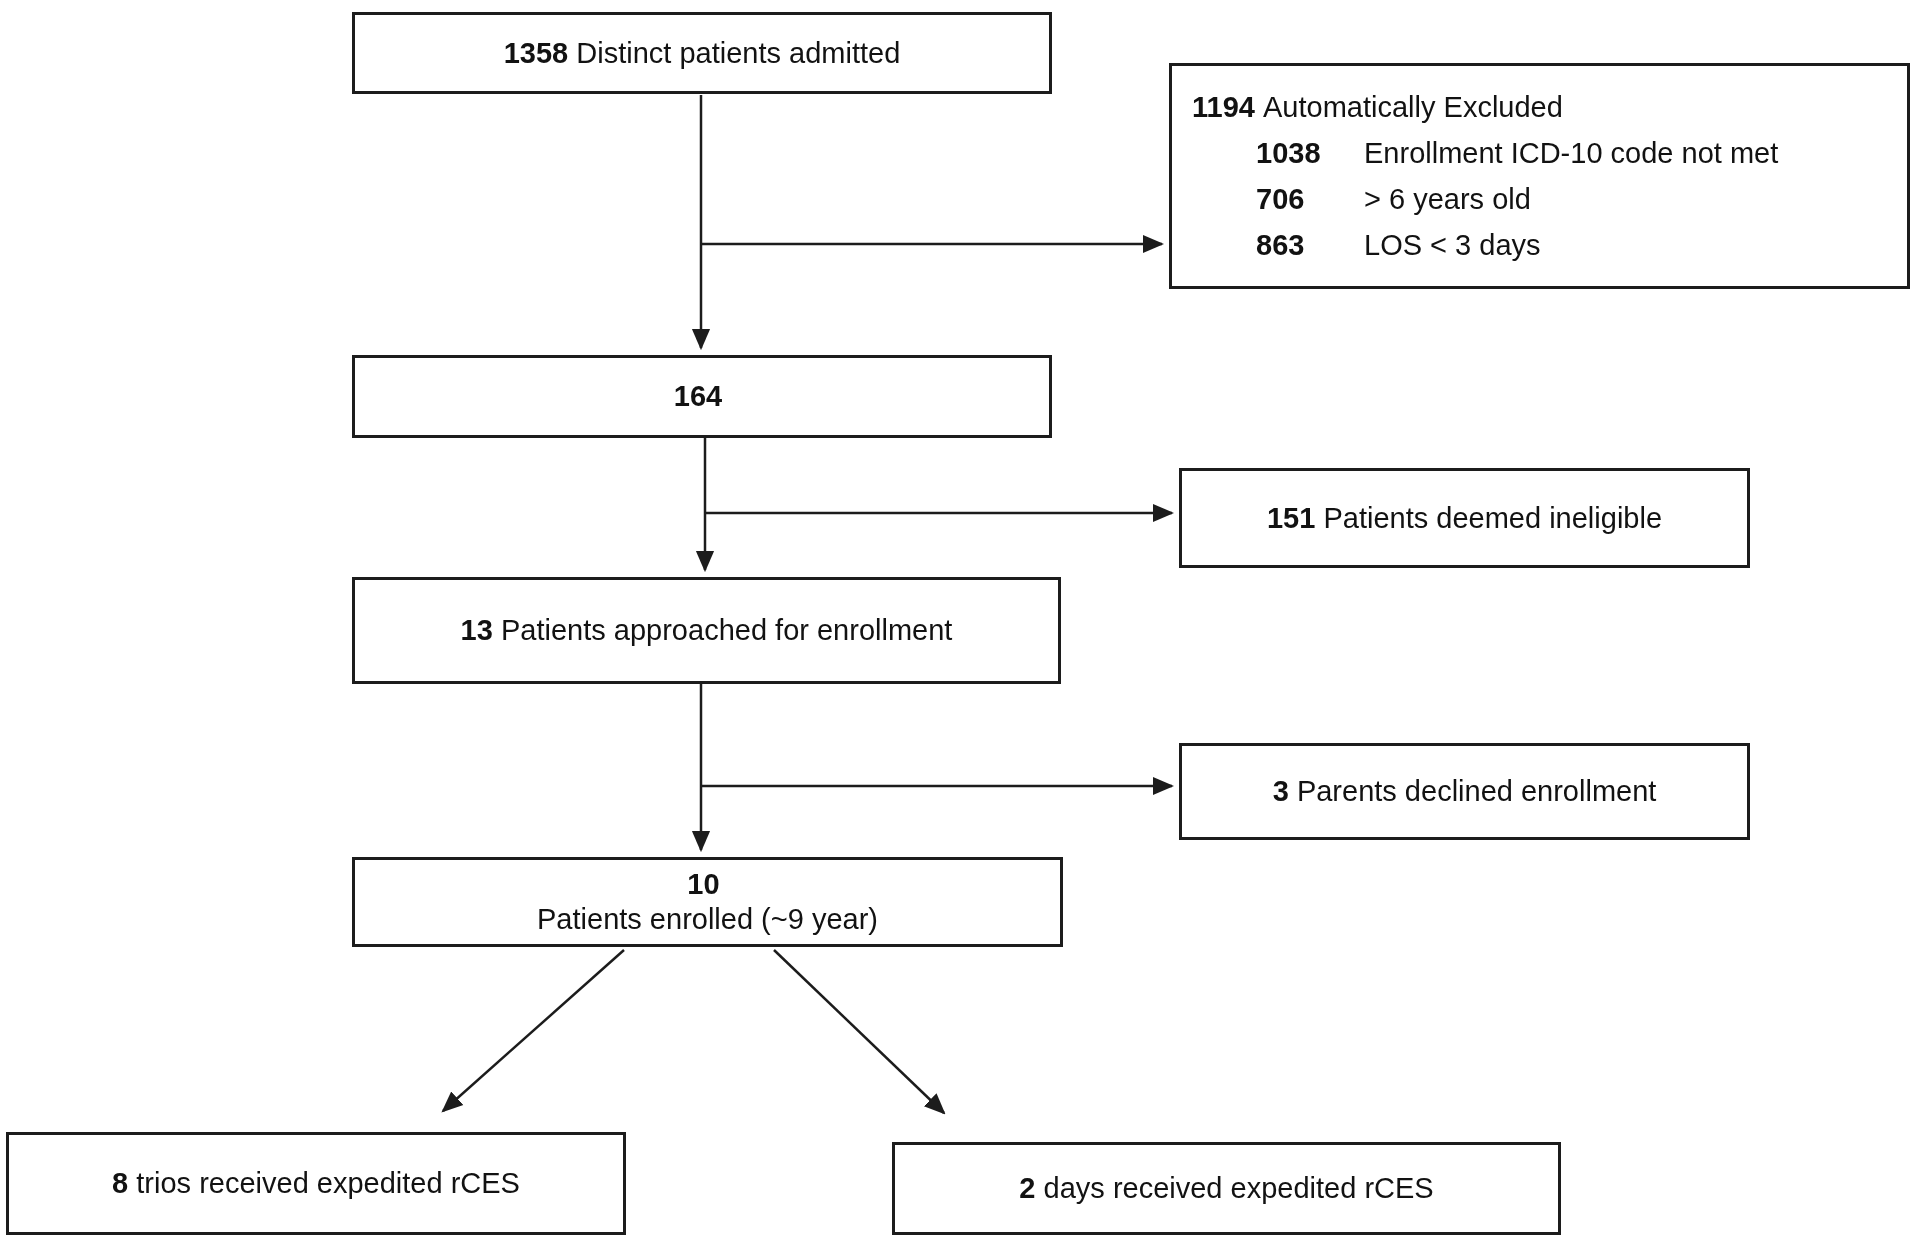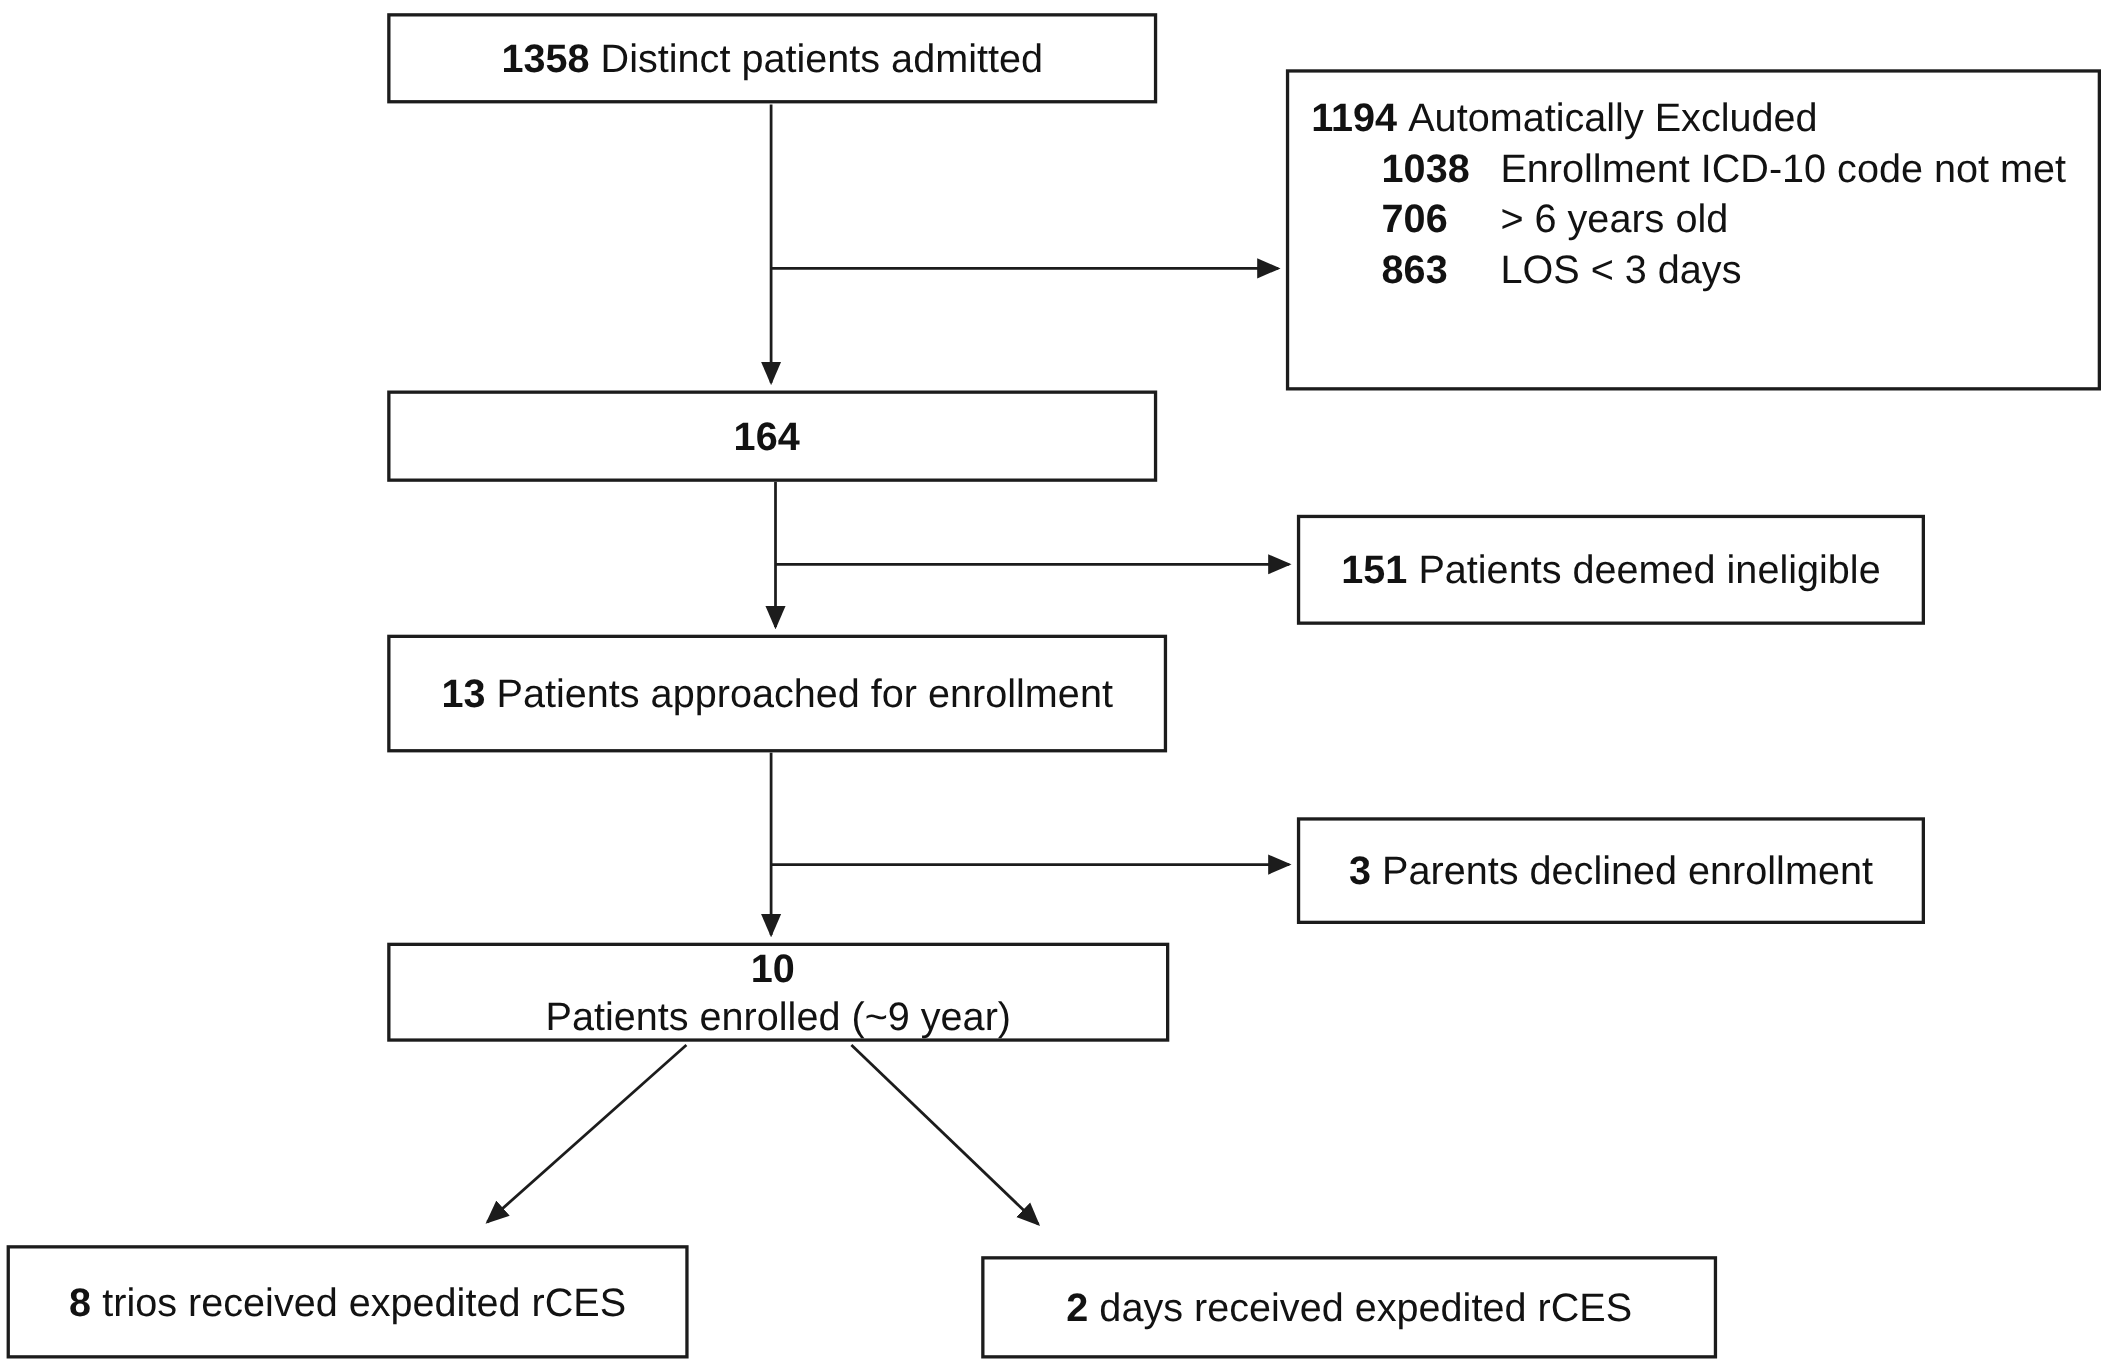--- a/index.html
+++ b/index.html
@@ -24,40 +24,40 @@
     pointer-events: none;
   }
   .box {
     position: absolute;
     box-sizing: border-box;
     background: #ffffff;
     border: 3px solid #1c1c1c;
     display: flex;
     align-items: center;
     justify-content: center;
-    font-size: 36px;
+    font-size: 29px;
     line-height: 1.2;
     white-space: nowrap;
   }
   .num {
     font-weight: bold;
     margin-right: 0.28em;
   }
   
   .box-admitted   { left: 352px;  top: 12px;   width: 700px; height: 82px; }
   .box-reviewed   { left: 352px;  top: 355px;  width: 700px; height: 83px; }
   .box-ineligible { left: 1179px; top: 468px;  width: 571px; height: 100px; }
   .box-approached { left: 352px;  top: 577px;  width: 709px; height: 107px; }
   .box-declined   { left: 1179px; top: 743px;  width: 571px; height: 97px; }
   .box-enrolled   { left: 352px;  top: 857px;  width: 711px; height: 90px; flex-direction: column; }
   .box-trios      { left: 6px;    top: 1132px; width: 620px; height: 103px; }
   .box-duos       { left: 892px;  top: 1142px; width: 669px; height: 93px; }
   
   .box-excluded {
-    left: 1169px; top: 63px; width: 741px; height: 292px;
+    left: 1169px; top: 63px; width: 741px; height: 226px;
     display: block;
     padding: 18px 8px 0 20px;
   }
   .exc-line {
     line-height: 46px;
     white-space: nowrap;
   }
   .exc-indent { padding-left: 32px; }
   .exc-num {
     display: inline-block;

